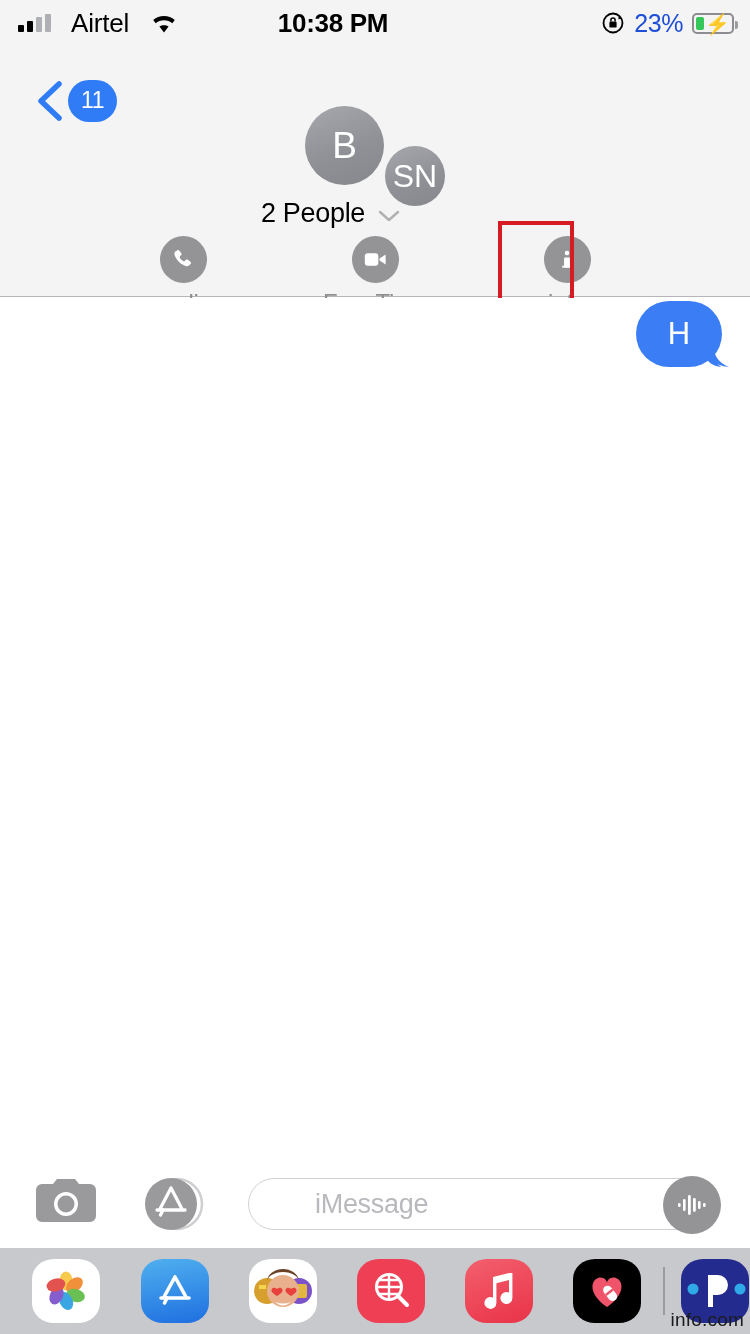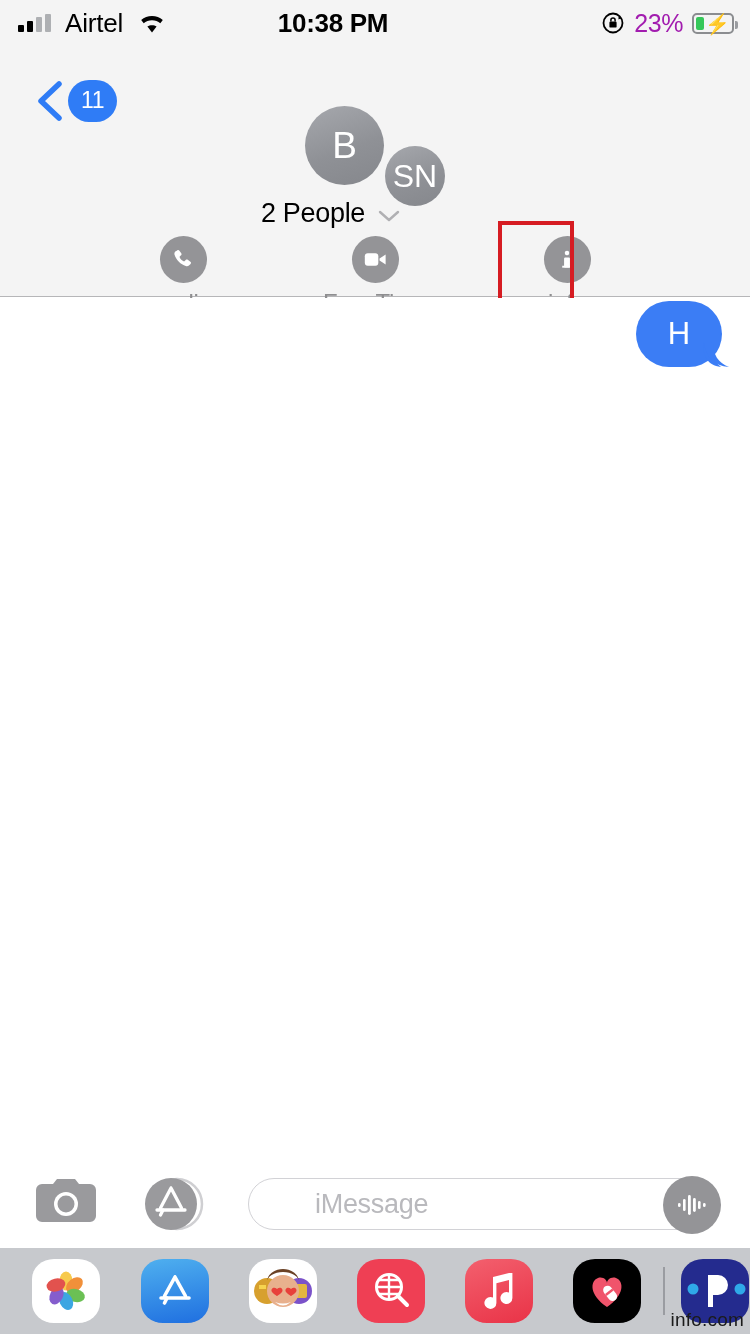--- a/index.html
+++ b/index.html
@@ -12,37 +12,37 @@
     -webkit-font-smoothing:antialiased;
   }
   .phone { position:relative; width:750px; height:1334px; background:#fff; }
 
   
   .status-bar{
     position:absolute; top:0; left:0; width:750px; height:46px;
     background:#f4f4f4;
     display:flex; align-items:center;
   }
-  .status-left{ position:absolute; left:18px; top:0; height:46px; display:flex; align-items:center; gap:14px; }
+  .status-left{ position:absolute; left:18px; top:0; height:46px; display:flex; align-items:center; gap:20px; }
   .signal-bars{ display:flex; align-items:flex-end; gap:3px; height:18px; }
   .signal-bars i{ display:block; width:6px; border-radius:1px; background:#aeb0b3; }
   .signal-bars i.on{ background:#000; }
   .signal-bars i:nth-child(1){ height:7px; }
   .signal-bars i:nth-child(2){ height:11px; }
   .signal-bars i:nth-child(3){ height:15px; }
   .signal-bars i:nth-child(4){ height:18px; }
   .carrier{ font-size:26px; color:#000; letter-spacing:-0.2px; }
   .wifi-icon{ display:block; }
   .status-center{
     position:absolute; left:0; width:666px; top:0; height:46px;
     display:flex; align-items:center; justify-content:center;
   }
   .clock{ font-size:26px; font-weight:bold; color:#000; letter-spacing:-0.3px; }
   .status-right{ position:absolute; right:16px; top:0; height:46px; display:flex; align-items:center; gap:9px; }
-  .battery-pct{ font-size:25px; color:#a21caf; letter-spacing:-0.4px; }
+  .battery-pct{ font-size:25px; color:#1d4ed8; letter-spacing:-0.4px; }
   .battery{
     position:relative; width:42px; height:21px; border:2px solid #8b8d90;
     border-radius:5px; display:flex; align-items:center; padding:2px;
   }
   .battery:after{
     content:""; position:absolute; right:-6px; top:6px; width:3px; height:8px;
     background:#9a9ca0; border-radius:0 2px 2px 0;
   }
   .battery-fill{ height:100%; width:26%; background:#35c759; border-radius:2px; }
   .bolt{ position:absolute; left:11px; top:-1px; font-size:20px; color:#000; line-height:21px; }

